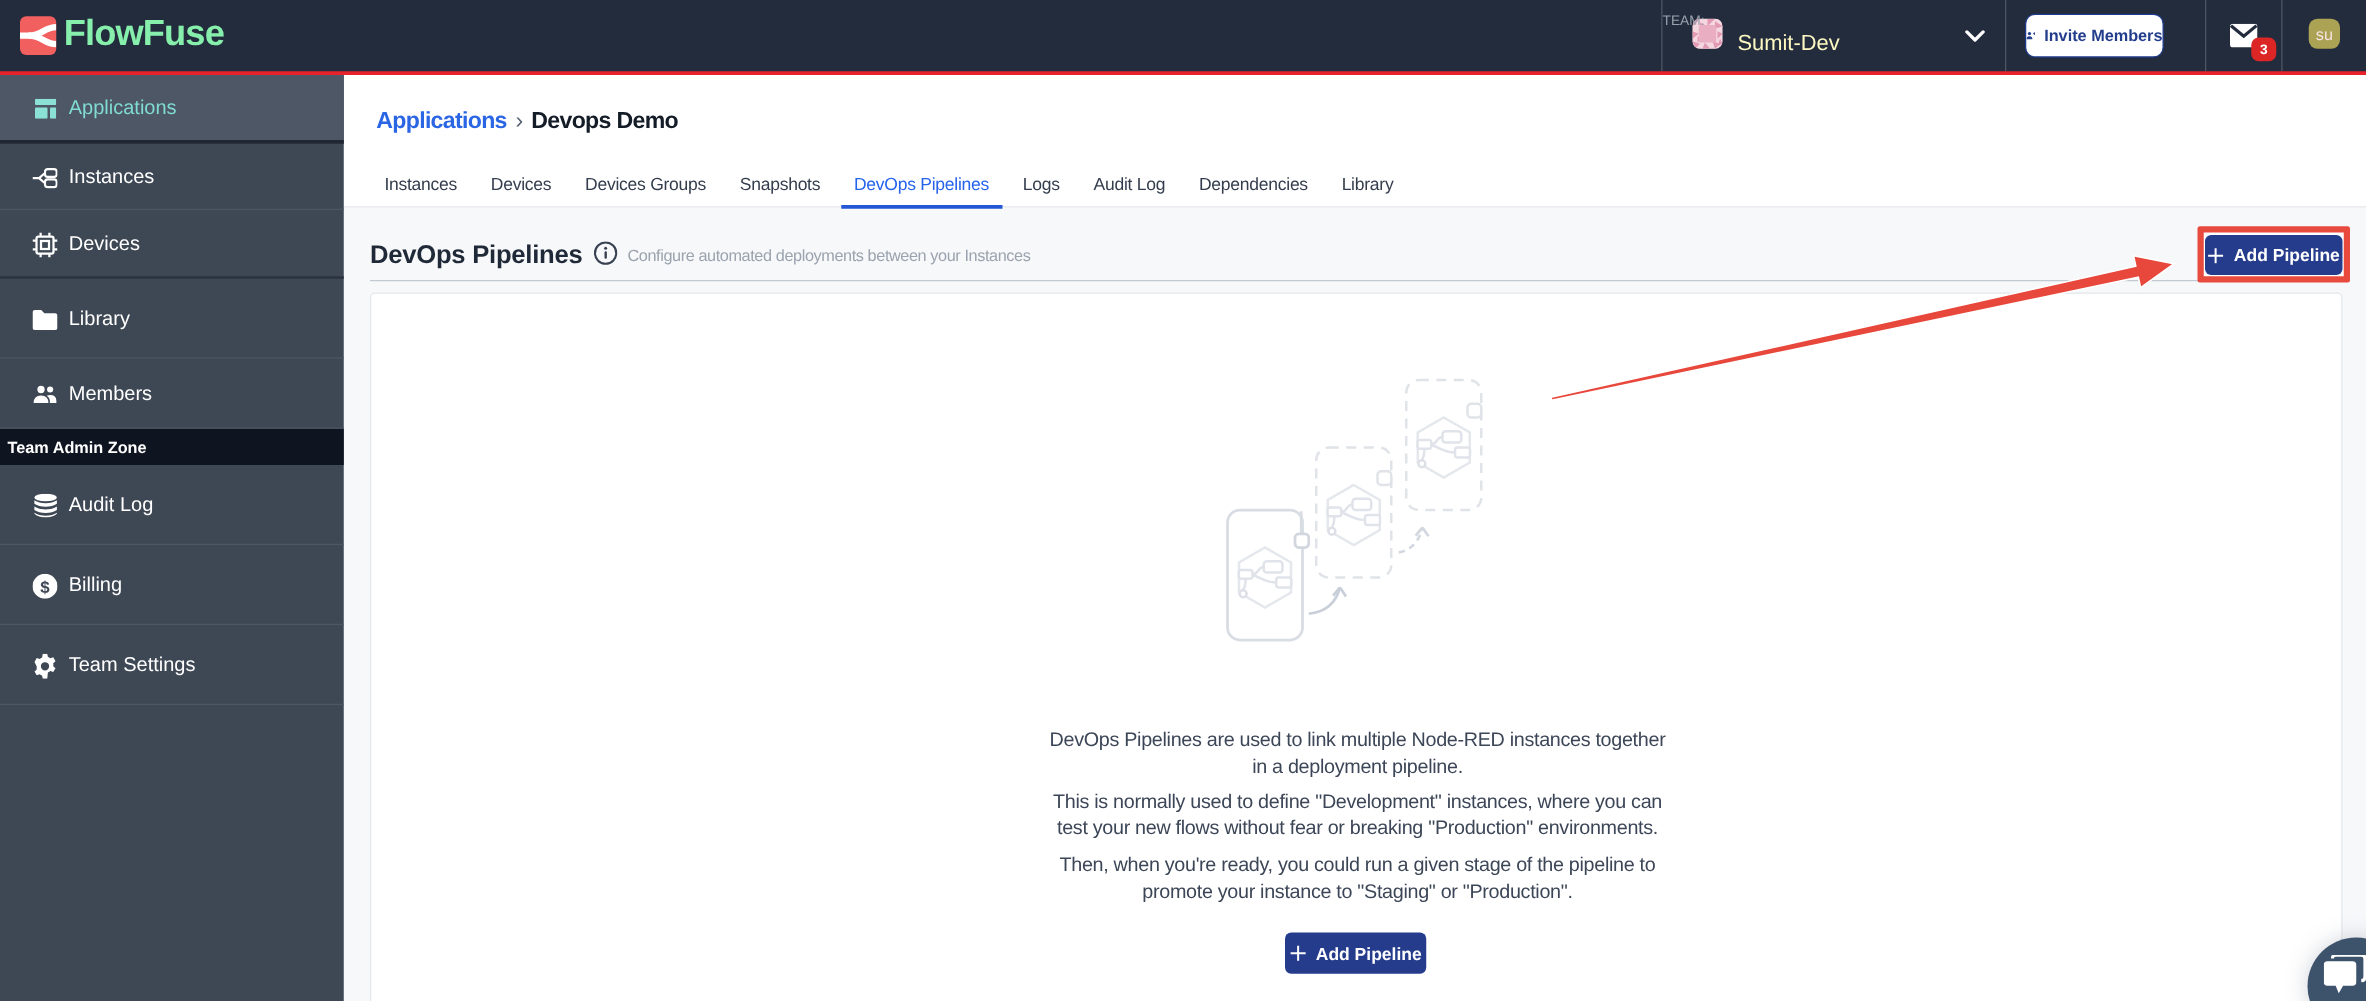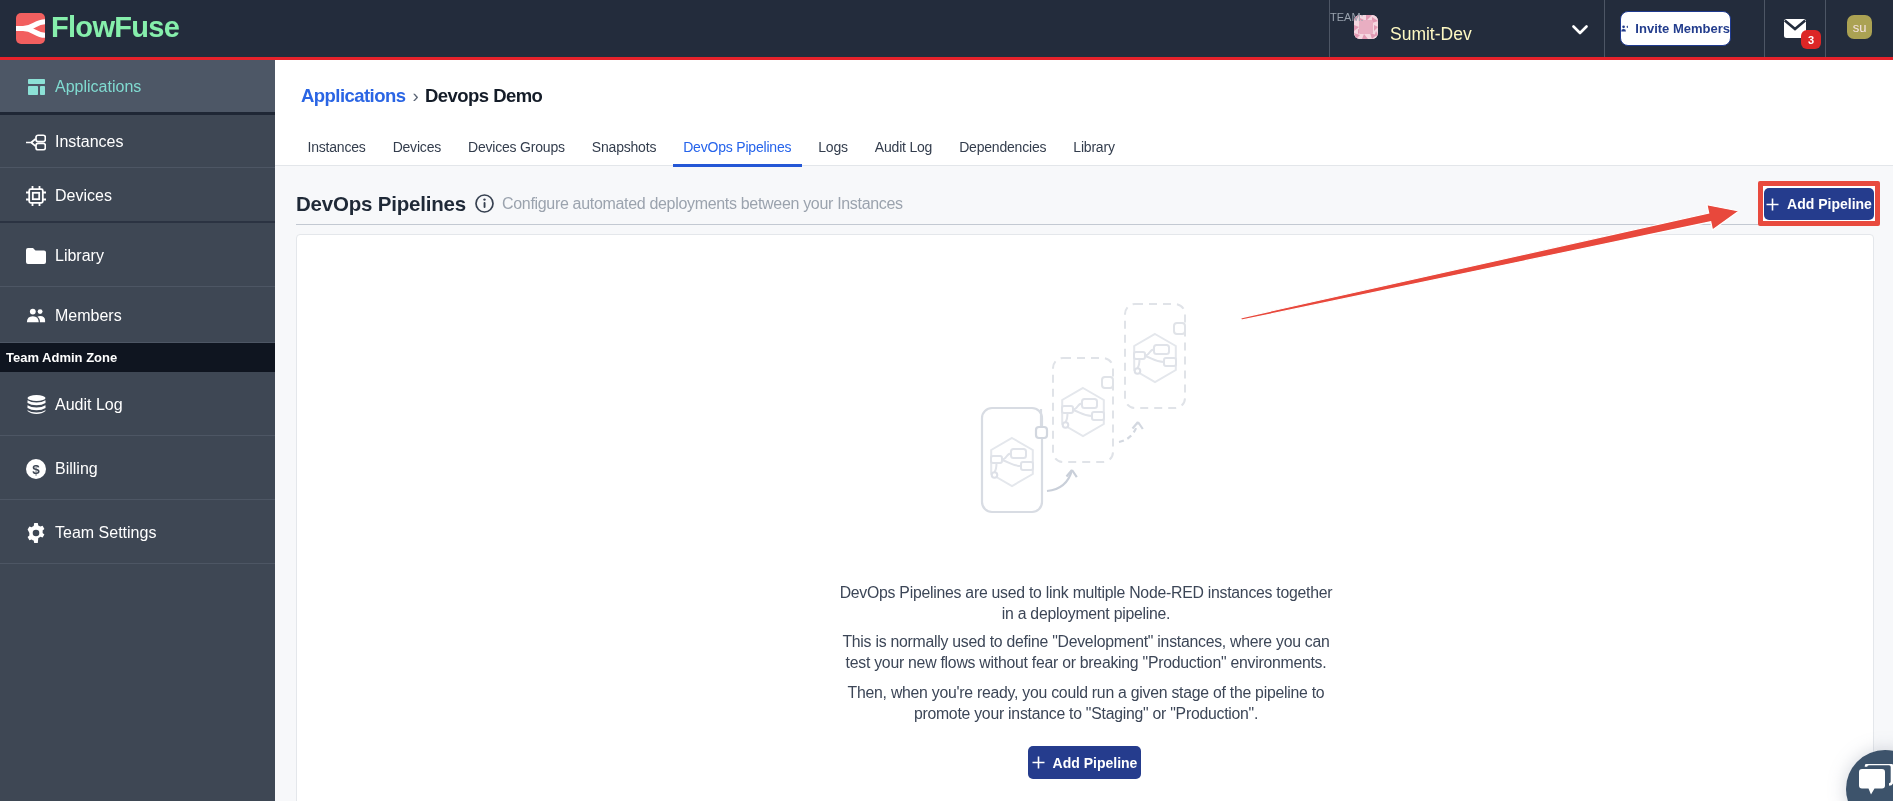--- a/index.html
+++ b/index.html
@@ -38,21 +38,21 @@
   .crumb .b { color:#2a65e4; }
   .crumb .s { color:#5a6474; font-weight:400; padding:0 7px; }
   .crumb .d { color:#141c28;margin-top:44px; }
   .tabs { position:absolute; left:19px; top:79px; display:flex; }
   .tab { font-size:14px; color:#333d4d; padding:0 10.5px 9px; margin:0 3px; letter-spacing:-0.2px; }
   .tab.on { color:#2563eb; border-bottom:3px solid #2457d6; }
 
   .secthead { position:absolute; left:21px; top:132px; height:24px; display:flex; align-items:center; }
   .secthead h2 { font-size:20.5px; font-weight:700; color:#1f2937; letter-spacing:-0.2px; }
   .secthead .info { margin-left:9px; margin-top:2px; }
-  .secthead .desc { margin-left:8px; font-size:16px; color:#9ba3ae; letter-spacing:-0.32px; }
+  .secthead .desc { margin-left:8px; font-size:13px; color:#9ba3ae; letter-spacing:-0.32px; }
   .sectline { position:absolute; left:21px; top:164px; width:1578px; height:1px; background:#c3c9d2; }
 
   .redbox { position:absolute; left:1483px; top:121px; width:122px; height:45px; border:5px solid #e84a3e; border-radius:2px; background:#fff; z-index:6; }
   .addbtn-top { position:absolute; left:1489px; top:128px; width:110px; height:32px; background:#253c8d; border-radius:5px; color:#fff; font-size:14px; font-weight:700; display:flex; align-items:center; justify-content:center; gap:8px; white-space:nowrap; z-index:7; }
   .addbtn-top svg, .addbtn-bot svg { display:block; }
 
   .card { position:absolute; left:21px; top:174px; width:1578px; height:640px; background:#fff; border:1px solid #e4e7eb; border-radius:4px; }
 
   .illus { position:absolute; left:681px; top:61px; }
 

